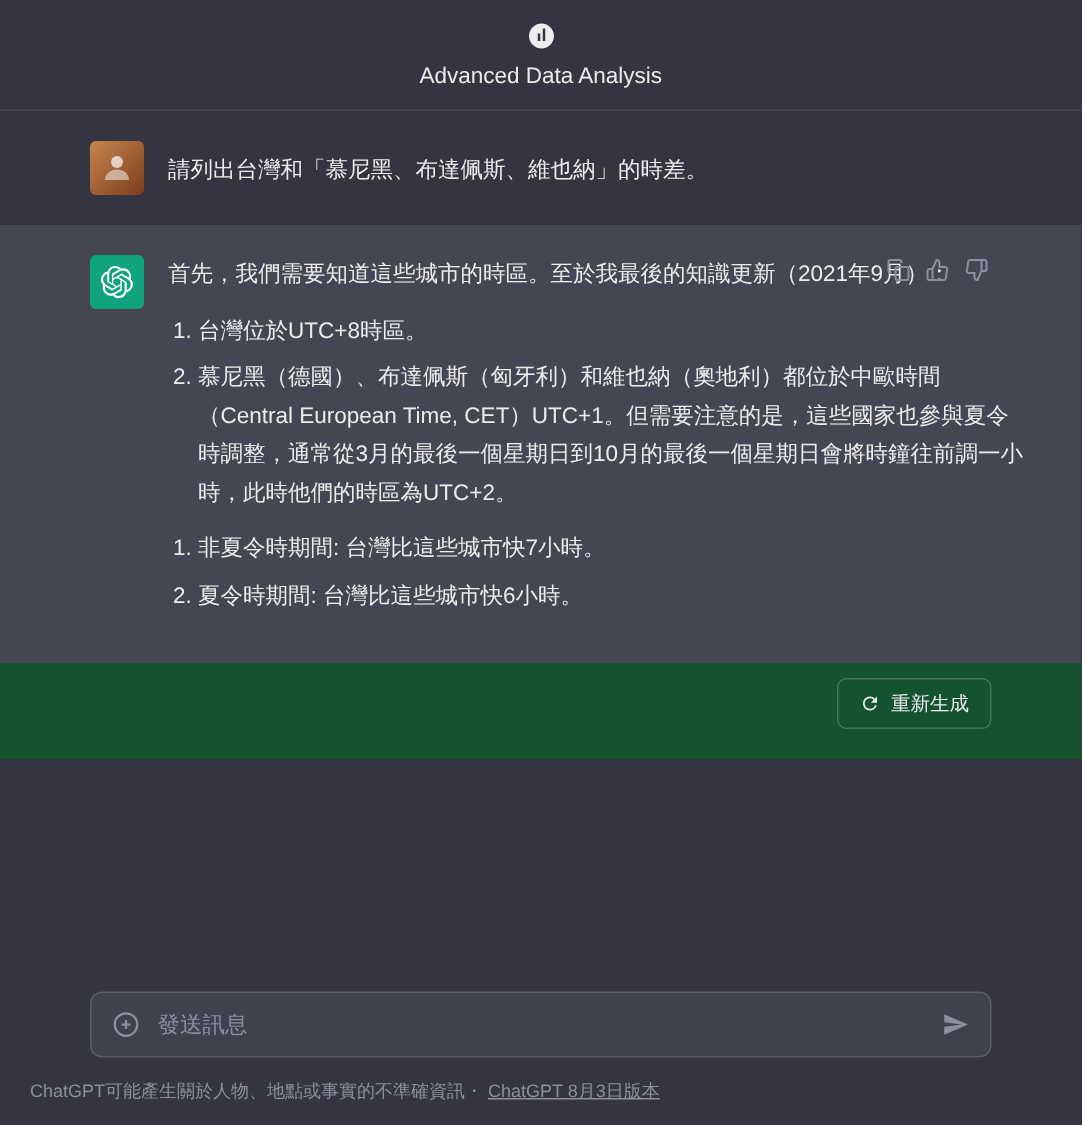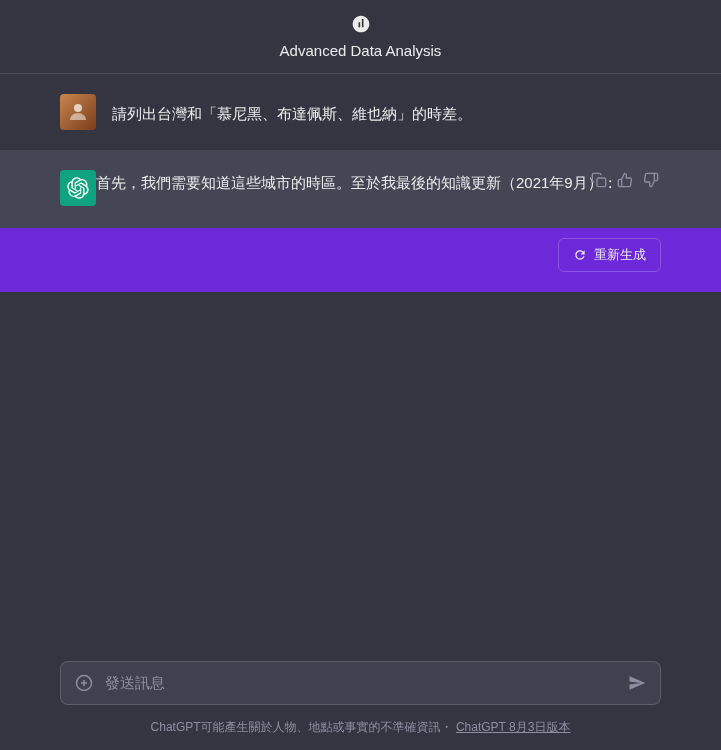--- a/index.html
+++ b/index.html
@@ -87,20 +87,21 @@
       line-height: 1.6;
       color: #ececec;
       padding-top: 4px;
     }
 
     
     .assistant-message-row {
       display: flex;
       padding: 20px 34px 20px 60px;
       background-color: #444654;
+      gap: 16px;
       align-items: flex-start;
       position: relative;
     }
 
     .assistant-avatar {
       width: 36px;
       height: 36px;
       border-radius: 4px;
       background-color: #10a37f;
       flex-shrink: 0;
@@ -159,21 +160,21 @@
       transition: color 0.2s;
     }
 
     .action-btn svg {
       width: 16px;
       height: 16px;
     }
 
     
     .regenerate-area {
-      background-color: #6d28d9;
+      background-color: #14532d;
       padding: 10px 60px 20px 84px;
       display: flex;
       justify-content: flex-end;
     }
 
     .regenerate-btn {
       background: none;
       border: 1px solid rgba(255,255,255,0.2);
       border-radius: 6px;
       color: #ececec;
@@ -255,21 +256,21 @@
     }
 
     .send-btn svg {
       width: 18px;
       height: 18px;
       fill: currentColor;
     }
 
     
     .footer-disclaimer {
-      text-align: center;
+      text-align: left;
       padding: 8px 20px 14px;
       font-size: 12px;
       color: #8e8ea0;
       background-color: #343541;
     }
 
     .footer-disclaimer a {
       color: #8e8ea0;
       text-decoration: underline;
       cursor: pointer;
@@ -304,20 +305,28 @@
   <div class="assistant-message-row">
     <div class="assistant-avatar">
 
       <svg viewBox="0 0 41 41" fill="none" xmlns="http://www.w3.org/2000/svg">
         <path d="M37.532 16.87a9.963 9.963 0 00-.856-8.184 10.078 10.078 0 00-10.855-4.835 9.964 9.964 0 00-7.505-3.337 10.079 10.079 0 00-9.612 6.977 9.967 9.967 0 00-6.664 4.834 10.08 10.08 0 001.24 11.817 9.965 9.965 0 00.856 8.185 10.079 10.079 0 0010.855 4.835 9.965 9.965 0 007.504 3.336 10.08 10.08 0 009.617-6.981 9.967 9.967 0 006.663-4.834 10.079 10.079 0 00-1.243-11.813zM22.498 37.886a7.474 7.474 0 01-4.799-1.735c.061-.033.168-.091.237-.134l7.964-4.6a1.294 1.294 0 00.655-1.134V19.054l3.366 1.944a.12.12 0 01.066.092v9.299a7.505 7.505 0 01-7.49 7.496zM6.392 31.006a7.471 7.471 0 01-.894-5.023c.06.036.162.099.237.141l7.964 4.6a1.297 1.297 0 001.308 0l9.724-5.614v3.888a.12.12 0 01-.048.103l-8.051 4.649a7.504 7.504 0 01-10.24-2.744zM4.297 13.62A7.469 7.469 0 018.2 10.333c0 .068-.004.19-.004.274v9.201a1.294 1.294 0 00.654 1.132l9.723 5.614-3.366 1.944a.12.12 0 01-.114.012L7.044 23.86a7.504 7.504 0 01-2.747-10.24zm27.658 6.437l-9.724-5.615 3.367-1.943a.121.121 0 01.114-.012l8.048 4.648a7.498 7.498 0 01-1.158 13.528v-9.476a1.293 1.293 0 00-.647-1.13zm3.35-5.043c-.059-.037-.162-.099-.236-.141l-7.965-4.6a1.298 1.298 0 00-1.308 0l-9.723 5.614v-3.888a.12.12 0 01.048-.103l8.05-4.645a7.497 7.497 0 0111.135 7.763zm-21.063 6.929l-3.367-1.944a.12.12 0 01-.065-.092v-9.299a7.497 7.497 0 0112.293-5.756 6.94 6.94 0 00-.236.134l-7.965 4.6a1.294 1.294 0 00-.654 1.132l-.006 11.225zm1.829-3.943l4.33-2.501 4.332 2.497v4.998l-4.331 2.5-4.331-2.5V18z" fill="white"></path>
       </svg>
     </div>
 
     <div class="assistant-message-content">
       <p>首先，我們需要知道這些城市的時區。至於我最後的知識更新（2021年9月）：</p>
+      <ol>
+        <li>台灣位於UTC+8時區。</li>
+        <li>慕尼黑（德國）、布達佩斯（匈牙利）和維也納（奧地利）都位於中歐時間（Central European Time, CET）UTC+1。但需要注意的是，這些國家也參與夏令時調整，通常從3月的最後一個星期日到10月的最後一個星期日會將時鐘往前調一小時，此時他們的時區為UTC+2。</li>
+      </ol>
+      <ol>
+        <li>非夏令時期間: 台灣比這些城市快7小時。</li>
+        <li>夏令時期間: 台灣比這些城市快6小時。</li>
+      </ol>
     </div>
 
     <div class="message-actions">
       <button class="action-btn" title="Copy">
         <svg viewBox="0 0 24 24" fill="none" stroke="currentColor" stroke-width="2">
           <rect x="9" y="9" width="13" height="13" rx="2" ry="2"></rect>
           <path d="M5 15H4a2 2 0 01-2-2V4a2 2 0 012-2h9a2 2 0 012 2v1"></path>
         </svg>
       </button>
       <button class="action-btn" title="Thumbs up">

